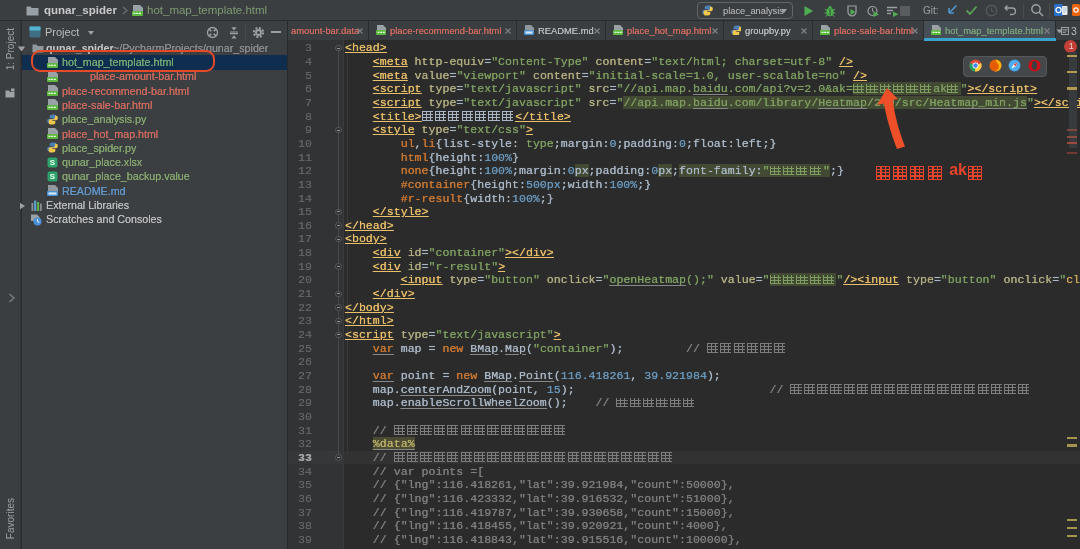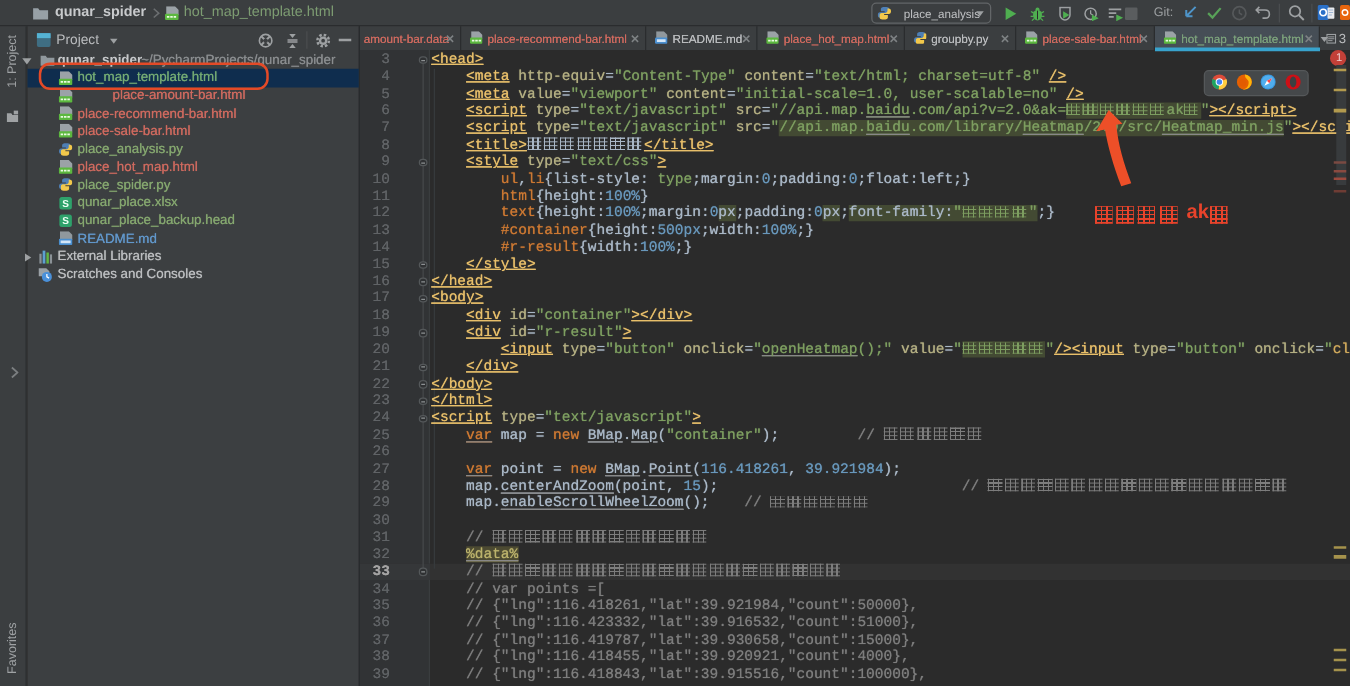--- a/index.html
+++ b/index.html
@@ -194,21 +194,21 @@
 <div class="abs" style="left:62px; top:141.8px; font-size:10.7px; color:#85a76f; text-shadow:0 0 0.6px; white-space:nowrap;">place_spider.py</div>
 <svg class="abs" style="left:47px; top:156.6px;" width="11" height="11" viewBox="0 0 11 11">
       <rect x="0.5" y="0.5" width="10" height="10" rx="2" fill="#2ea26b"></rect>
       <text x="5.5" y="8.4" font-family="Liberation Sans" font-size="8" font-weight="bold" fill="#eafff3" text-anchor="middle">S</text>
     </svg>
 <div class="abs" style="left:62px; top:156.1px; font-size:10.7px; color:#85a76f; text-shadow:0 0 0.6px; white-space:nowrap;">qunar_place.xlsx</div>
 <svg class="abs" style="left:47px; top:170.9px;" width="11" height="11" viewBox="0 0 11 11">
       <rect x="0.5" y="0.5" width="10" height="10" rx="2" fill="#2ea26b"></rect>
       <text x="5.5" y="8.4" font-family="Liberation Sans" font-size="8" font-weight="bold" fill="#eafff3" text-anchor="middle">S</text>
     </svg>
-<div class="abs" style="left:62px; top:170.4px; font-size:10.7px; color:#85a76f; text-shadow:0 0 0.6px; white-space:nowrap;">qunar_place_backup.head</div>
+<div class="abs" style="left:62px; top:170.4px; font-size:10.7px; color:#85a76f; text-shadow:0 0 0.6px; white-space:nowrap;">qunar_place_backup.value</div>
 <svg class="abs" style="left:47px; top:185.2px;" width="11" height="12" viewBox="0 0 11 12">
       <path d="M1 0 h7 l3 3 v4 h-10 z" fill="#90989d"></path>
       <rect x="0" y="6" width="11" height="5" rx="1" fill="#4a8fd0"></rect>
       <rect x="1.5" y="7.4" width="8" height="2.2" fill="#d4e6f7"></rect>
     </svg>
 <div class="abs" style="left:62px; top:184.7px; font-size:10.7px; color:#6197cb; text-shadow:0 0 0.6px; white-space:nowrap;">README.md</div>
 <svg class="abs" style="left:18px; top:201.5px;" width="8" height="8" viewBox="0 0 8 8">
       <path d="M2 0.8 L7 4 L2 7.2 z" fill="#9da0a2"></path>
     </svg>
 <svg class="abs" style="left:31px; top:200.0px;" width="11" height="11" viewBox="0 0 11 11">
@@ -342,21 +342,21 @@
 <div class="abs" style="left:345px; top:41.3px;">
       <pre class="code"><span class="t">&lt;head&gt;</span>
     <span class="t">&lt;meta</span> <span class="a">http-equiv</span>=<span class="s">"Content-Type"</span> <span class="a">content</span>=<span class="s">"text/html; charset=utf-8"</span> <span class="t">/&gt;</span>
     <span class="t">&lt;meta</span> <span class="a">value</span>=<span class="s">"viewport"</span> <span class="a">content</span>=<span class="s">"initial-scale=1.0, user-scalable=no"</span> <span class="t">/&gt;</span>
     <span class="t">&lt;script</span> <span class="a">type</span>=<span class="s">"text/javascript"</span> <span class="a">src</span>=<span class="s">"//api.map.<span class="u">baidu</span>.com/api?v=2.0&amp;ak=<span class="hl"><span class="cj"></span><span class="cj"></span><span class="cj"></span><span class="cj"></span><span class="cj"></span><span class="cj"></span>ak<span class="cj"></span></span>"</span><span class="t">&gt;&lt;/script&gt;</span>
     <span class="t">&lt;script</span> <span class="a">type</span>=<span class="s">"text/javascript"</span> <span class="a">src</span>=<span class="s">"<span class="hl">//api.map.<span class="u">baidu</span>.com/library/<span class="u">Heatmap</span>/2.0/src/<span class="u">Heatmap_min.js</span></span>"</span><span class="t">&gt;&lt;/scrip</span>
     <span class="t">&lt;title&gt;</span><span class="cj"></span><span class="cj"></span><span class="cj"></span><span class="cj"></span><span class="cj"></span><span class="cj"></span><span class="cj"></span><span class="t">&lt;/title&gt;</span>
     <span class="t">&lt;style</span> <span class="a">type</span>=<span class="s">"text/css"</span><span class="t">&gt;</span>
         <span class="k">ul</span>,<span class="k">li</span>{list-style: <span class="s">type</span>;margin:<span class="n">0</span>;padding:<span class="n">0</span>;float:left;}
         <span class="k">html</span>{height:<span class="n">100%</span>}
-        <span class="k">text</span>{height:<span class="n">100%</span>;margin:<span class="n">0</span><span class="hl">px</span>;padding:<span class="n">0</span><span class="hl">px</span>;<span class="hl">font-family:<span class="s">"<span class="cj"></span><span class="cj"></span><span class="cj"></span><span class="cj"></span>"</span></span>;}
+        <span class="k">none</span>{height:<span class="n">100%</span>;margin:<span class="n">0</span><span class="hl">px</span>;padding:<span class="n">0</span><span class="hl">px</span>;<span class="hl">font-family:<span class="s">"<span class="cj"></span><span class="cj"></span><span class="cj"></span><span class="cj"></span>"</span></span>;}
         <span class="k">#container</span>{height:<span class="n">500px</span>;width:<span class="n">100%</span>;}
         <span class="k">#r-result</span>{width:<span class="n">100%</span>;}
     <span class="t">&lt;/style&gt;</span>
 <span class="t">&lt;/head&gt;</span>
 <span class="t">&lt;body&gt;</span>
     <span class="t">&lt;div</span> <span class="a">id</span>=<span class="s">"container"</span><span class="t">&gt;&lt;/div&gt;</span>
     <span class="t">&lt;div</span> <span class="a">id</span>=<span class="s">"r-result"</span><span class="t">&gt;</span>
         <span class="t">&lt;input</span> <span class="a">type</span>=<span class="s">"button"</span> <span class="a">onclick</span>=<span class="s">"<span class="u">openHeatmap</span>();"</span> <span class="a">value</span>=<span class="s">"<span class="hl"><span class="cj"></span><span class="cj"></span><span class="cj"></span><span class="cj"></span><span class="cj"></span></span>"</span><span class="t">/&gt;&lt;input</span> <span class="a">type</span>=<span class="s">"button"</span> <span class="a">onclick</span>=<span class="s">"</span><span style="color:#d0a95c">clo</span>
     <span class="t">&lt;/div&gt;</span>
 <span class="t">&lt;/body&gt;</span>

